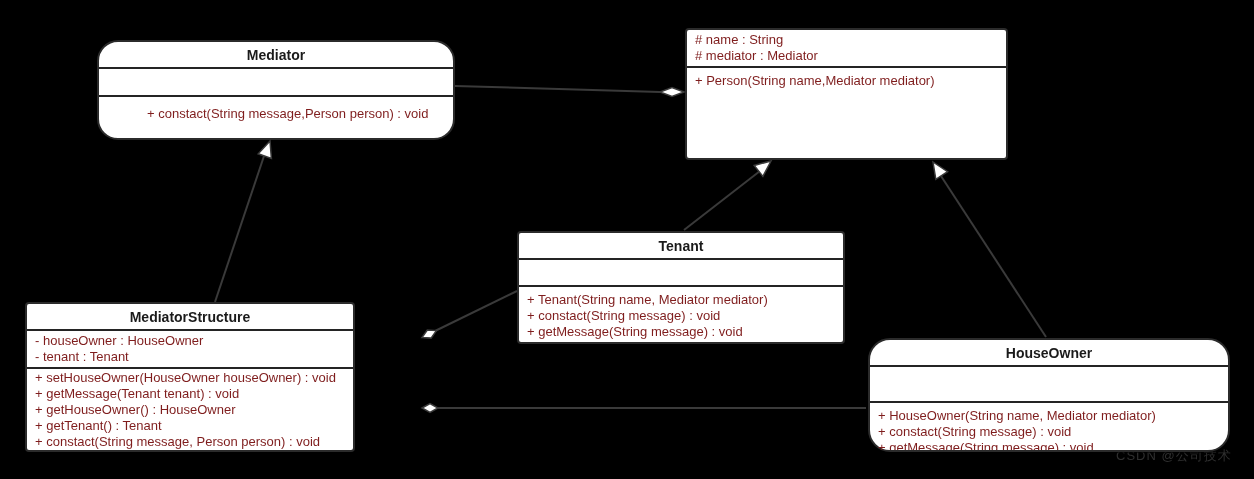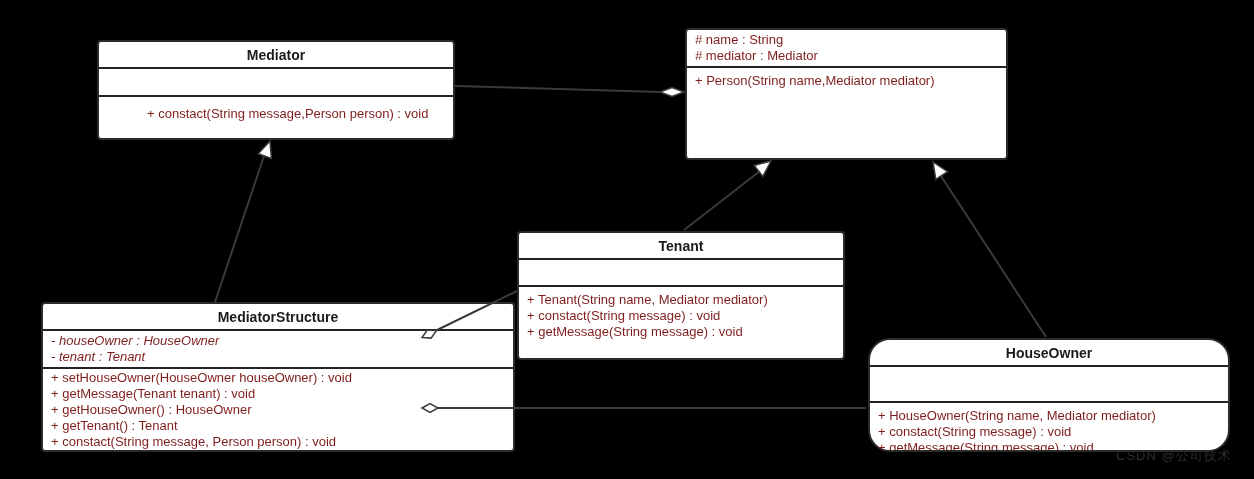--- a/index.html
+++ b/index.html
@@ -15,29 +15,29 @@
   }
   .class-title{
     height:27px;line-height:27px;flex:0 0 auto;text-align:center;
     font-size:14px;font-weight:bold;color:#1a1a1a;border-bottom:2px solid #242424;
     white-space:nowrap;overflow:hidden;
   }
   .attrs{flex:0 0 auto;border-bottom:2px solid #242424;padding:2px 8px;min-height:12px;}
   .methods{flex:1 1 auto;padding:5px 8px;overflow:hidden;}
   .member{font-size:13px;line-height:16px;color:#7f1d1d;white-space:nowrap;}
   
-  .b0{left:97px;top:40px;width:358px;height:100px;}
+  .b0{left:97px;top:40px;width:358px;height:100px;border-radius:21px;}
   .b0 .attrs{height:28px;}
   .b0 .methods{padding-top:9px;padding-left:48px;}
   .b1{left:685px;top:28px;width:323px;height:132px;}
   .b1 .attrs{height:38px;}
-  .b2{left:517px;top:231px;width:328px;height:129px;}
+  .b2{left:517px;top:231px;width:328px;height:113px;}
   .b2 .attrs{height:27px;}
-  .b3{left:25px;top:302px;width:474px;height:150px;margin-left:16px;}
-  .b3 .attrs{height:38px;font-style:italic;}
+  .b3{left:25px;top:302px;width:330px;height:150px;}
+  .b3 .attrs{height:38px;}
   .b3 .methods{padding-top:1px;}
   .b4{left:868px;top:338px;width:362px;height:114px;border-radius:22px;}
   .b4 .attrs{height:36px;}
   #edges{position:absolute;left:0;top:0;z-index:3;pointer-events:none;}
   #edges line{stroke:#3a3a3a;stroke-width:2;}
   #edges polygon{fill:#ffffff;stroke:#3a3a3a;stroke-width:1.5;}
   .watermark{
     position:absolute;left:1092px;top:447px;z-index:1;
     font-size:13px;color:#2f2f2f;letter-spacing:1px;white-space:nowrap;margin-left:24px;
   }

